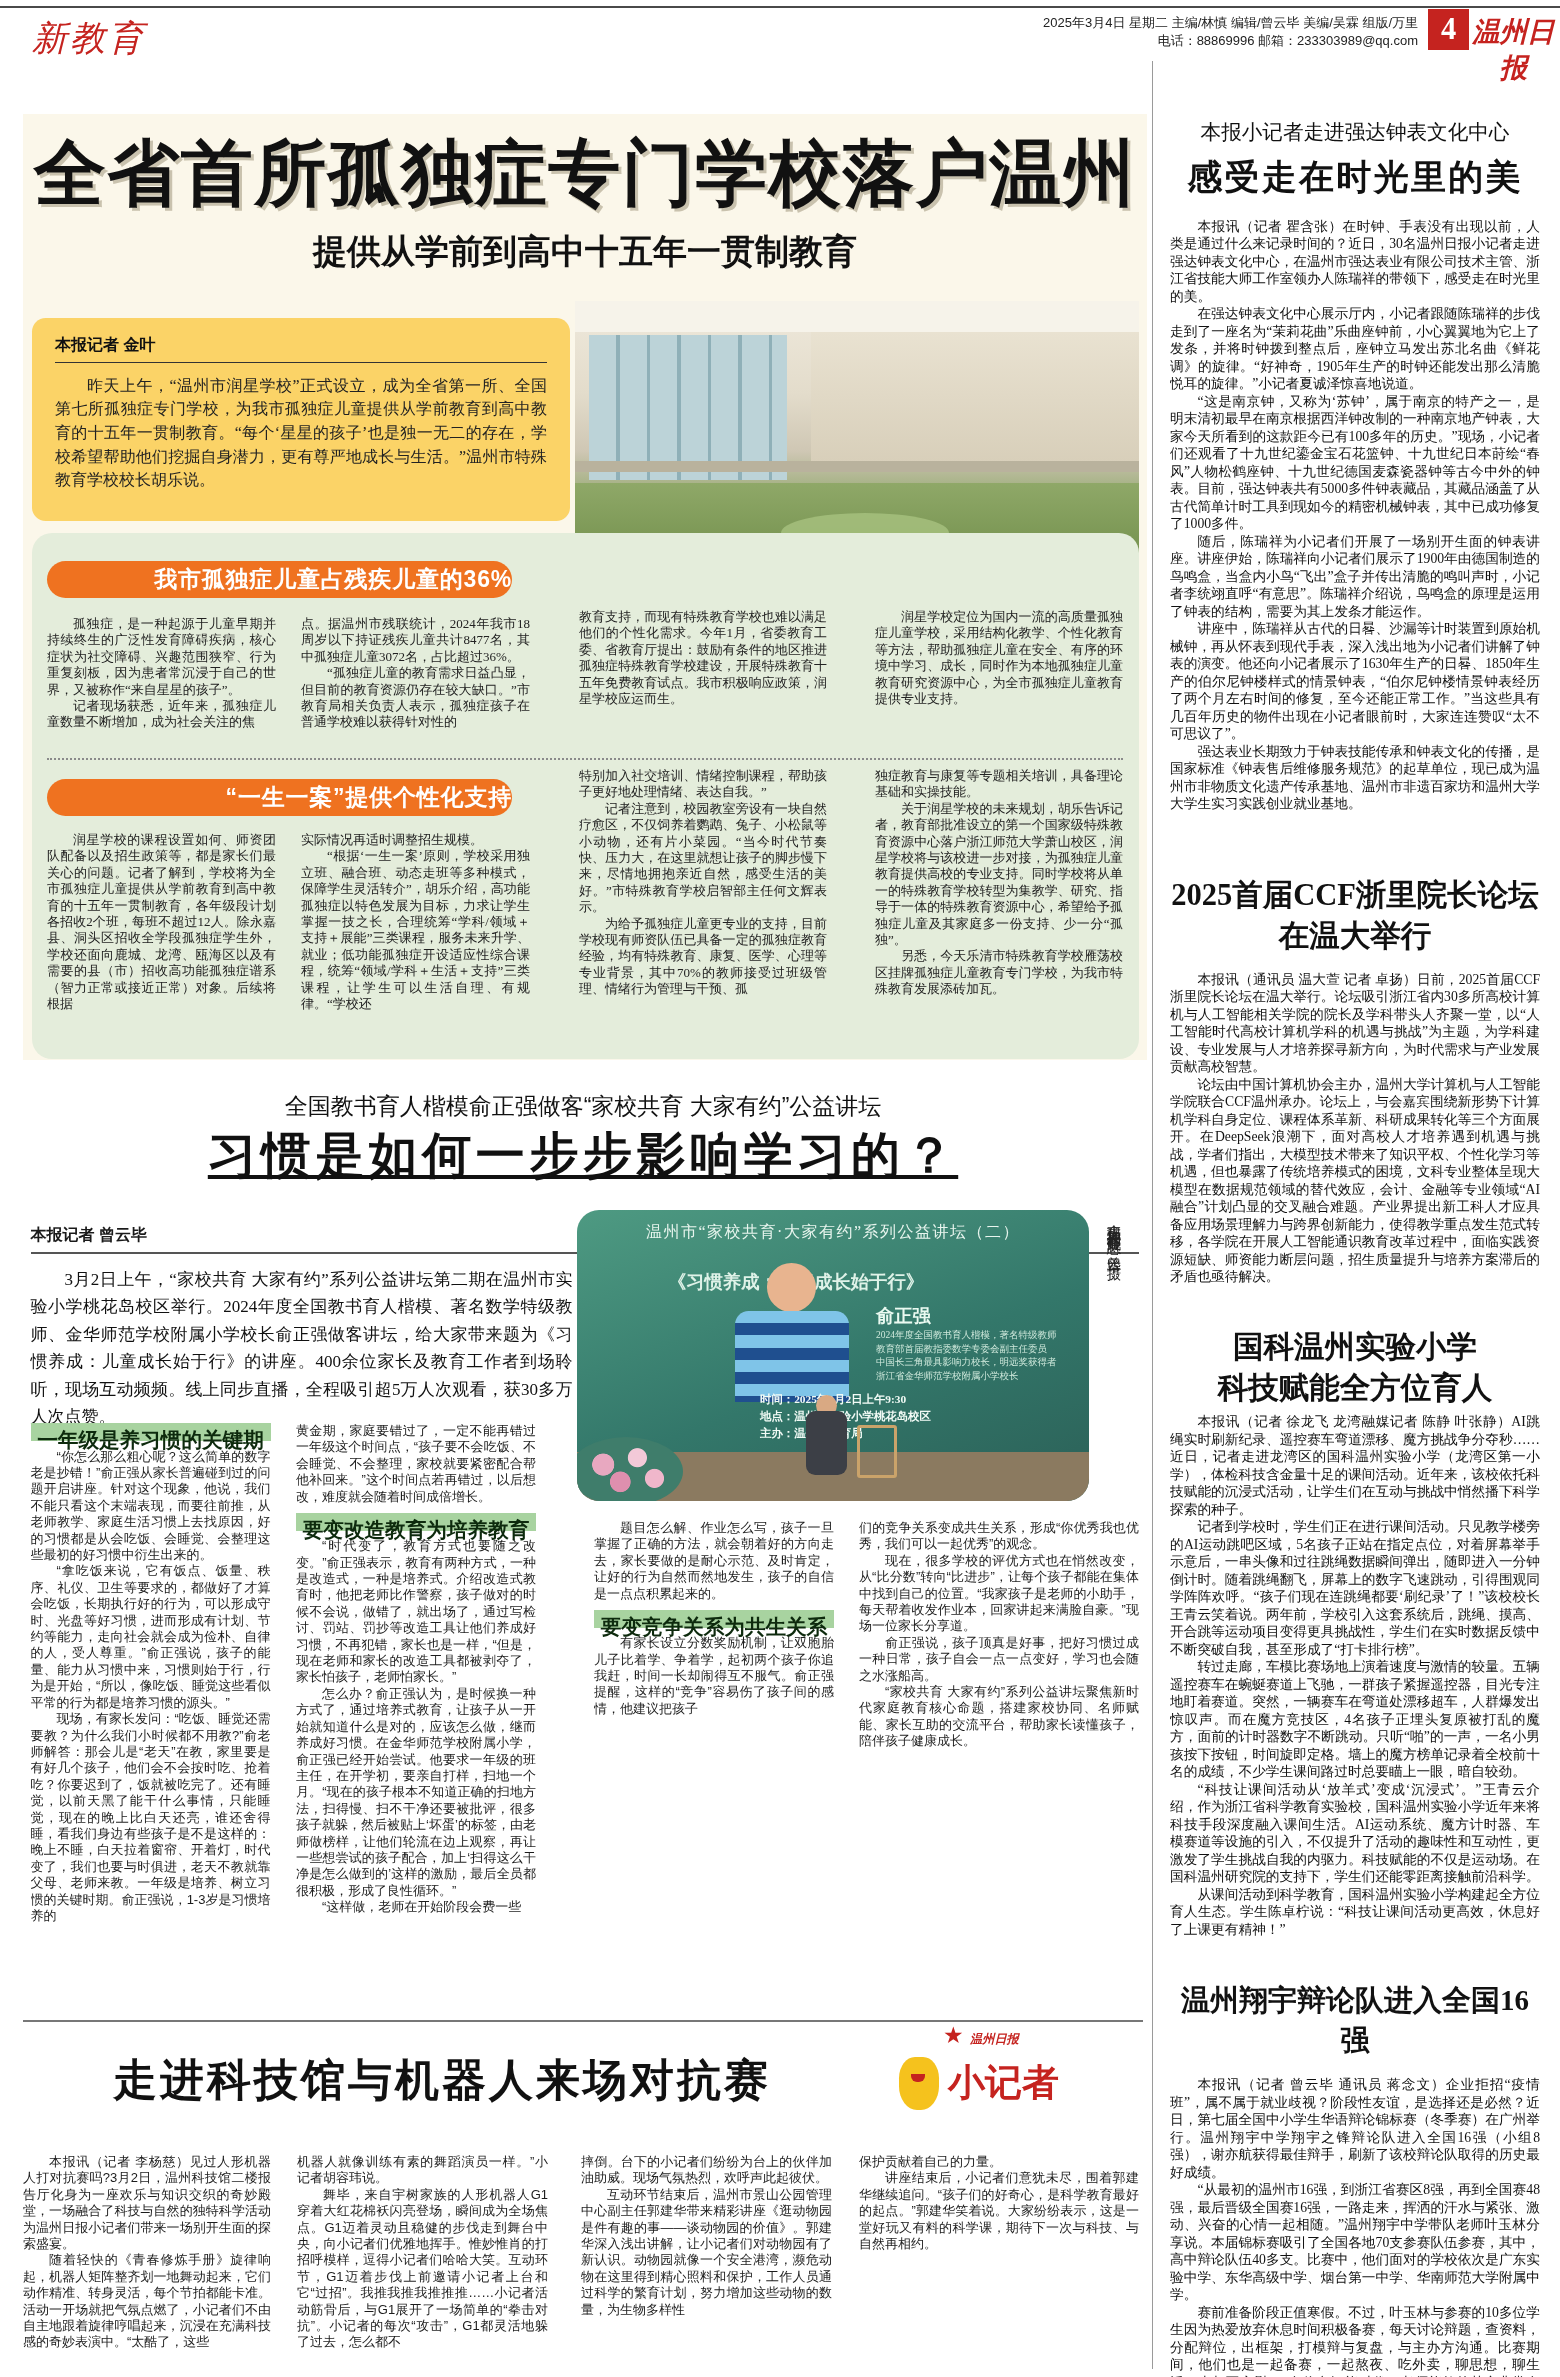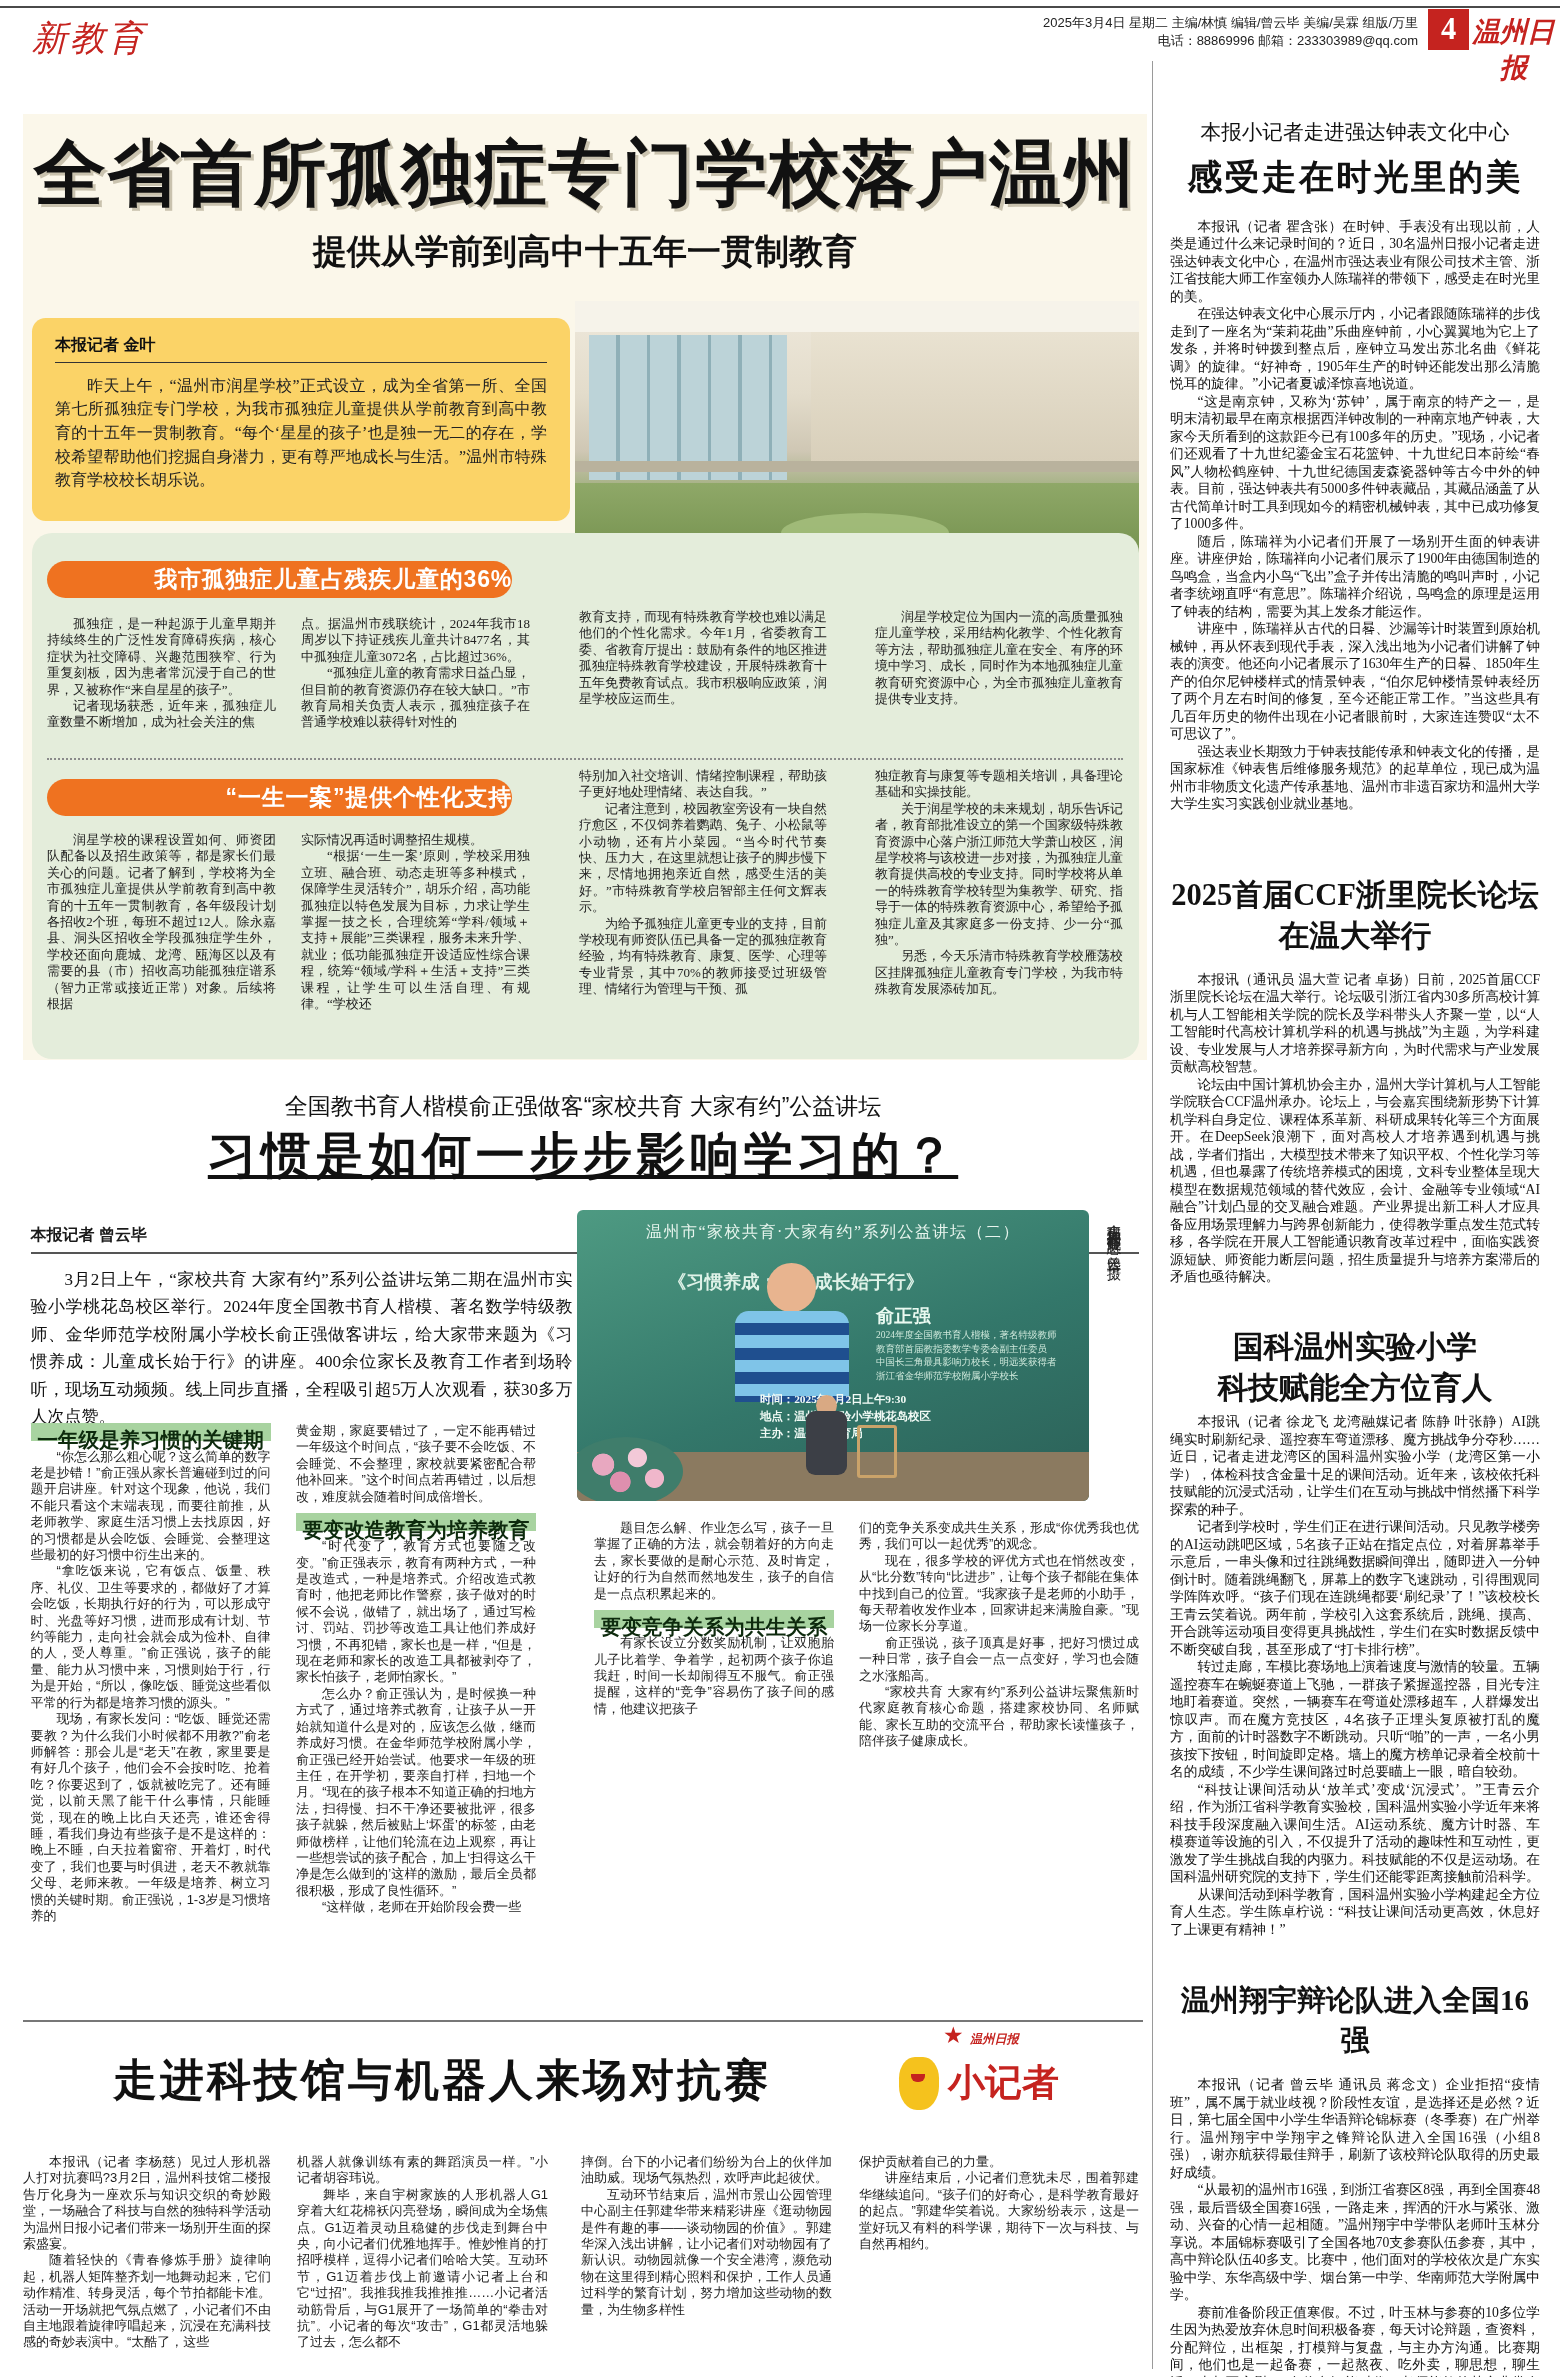--- a/index.html
+++ b/index.html
@@ -59,21 +59,21 @@
   .dotline{left:47px;top:758px;width:1076px;height:0;border-top:2.3px dotted #8a8a8a;}
   
   .mid-kicker{left:23px;top:1091px;width:1120px;text-align:center;font-size:23px;color:#111;
       font-family:"Liberation Sans","DejaVu Sans",sans-serif;}
   .mid-hl{left:23px;top:1123px;width:1120px;text-align:center;font-size:49px;font-weight:900;
       letter-spacing:4.6px;color:#111;text-decoration:underline;}
   .mid-byline{left:30.5px;top:1225px;font-size:16px;font-weight:bold;
       font-family:"Liberation Sans","DejaVu Sans",sans-serif;}
   .mid-rule{left:30.5px;top:1252px;width:1108px;height:1.5px;background:#555;}
   .mid-lead{left:30.5px;top:1266px;width:542px;font-size:17px;line-height:27.4px;color:#111;}
-  .photo2{left:577px;top:1210px;width:512px;height:291px;border-radius:6px;overflow:hidden;
+  .photo2{left:577px;top:1210px;width:512px;height:291px;border-radius:22px;overflow:hidden;
       background:linear-gradient(160deg,#4e9a82 0%,#33776a 55%,#2b6057 100%);}
   .p2-screen-t1{position:absolute;left:0;top:12.2px;width:100%;text-align:center;color:#e8f5ee;
       font-size:16px;letter-spacing:1.5px;}
   .p2-screen-t2{position:absolute;left:91px;top:59px;width:420px;color:#dff2e8;font-size:18.3px;font-weight:bold;}
   .p2-name{position:absolute;left:299px;top:93px;color:#eafaf1;font-size:18.3px;font-weight:bold;}
   .p2-small{position:absolute;left:299px;top:119px;color:#cfe9dc;font-size:9.5px;line-height:13.7px;}
   .p2-meta{position:absolute;left:183px;top:181px;color:#f2fbf6;font-size:11.4px;line-height:17px;font-weight:bold;}
   .p2-head{position:absolute;left:190px;top:53px;width:49px;height:49px;border-radius:50%;background:#e8b48f;}
   .p2-shirt{position:absolute;left:158px;top:101px;width:114px;height:91px;border-radius:13.7px 13.7px 0 0;
       background:repeating-linear-gradient(180deg,#7fc4e8 0 12.2px,#1f4f8f 12.2px 24.4px);}

